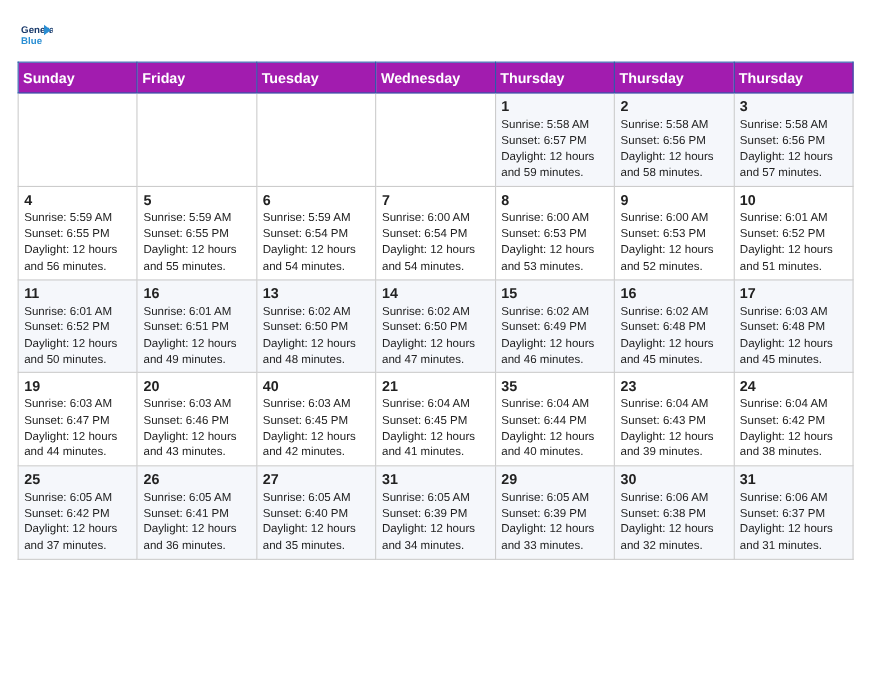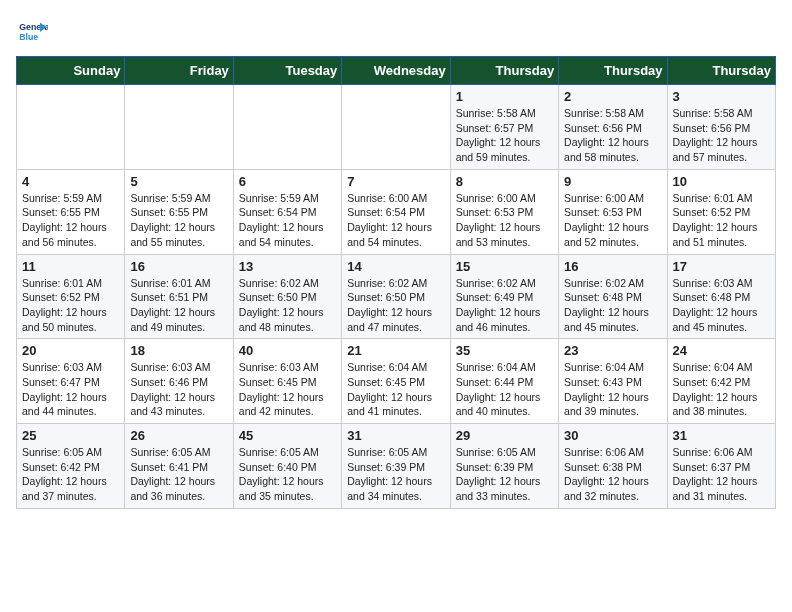--- a/index.html
+++ b/index.html
@@ -36,26 +36,26 @@
     .location-title {
       font-size: 16px;
       color: #444;
     }
     .calendar {
       width: 100%;
       border-collapse: collapse;
       margin-top: 8px;
     }
     .calendar th {
-      background: #14532d;
+      background: #a21caf;
       color: #fff;
       font-size: 13px;
       font-weight: bold;
       padding: 6px 4px;
-      text-align: right;
+      text-align: left;
       border: 1px solid #2a5caa;
     }
     .calendar td {
       border: 1px solid #ccc;
       vertical-align: top;
       padding: 4px 5px;
       width: calc(100% / 7);
       min-height: 80px;
       background: #fff;
       font-size: 11px;
@@ -236,28 +236,28 @@
         <td>
           <div class="day-number">17</div>
           <div class="cell-content" style="white-space: pre-line;">Sunrise: 6:03 AM
 Sunset: 6:48 PM
 Daylight: 12 hours
 and 45 minutes.</div>
         </td>
       </tr>
       <tr>
         <td>
-          <div class="day-number">20</div>
+          <div class="day-number">19</div>
           <div class="cell-content" style="white-space: pre-line;">Sunrise: 6:03 AM
 Sunset: 6:47 PM
 Daylight: 12 hours
 and 44 minutes.</div>
         </td>
         <td>
-          <div class="day-number">18</div>
+          <div class="day-number">20</div>
           <div class="cell-content" style="white-space: pre-line;">Sunrise: 6:03 AM
 Sunset: 6:46 PM
 Daylight: 12 hours
 and 43 minutes.</div>
         </td>
         <td>
           <div class="day-number">40</div>
           <div class="cell-content" style="white-space: pre-line;">Sunrise: 6:03 AM
 Sunset: 6:45 PM
 Daylight: 12 hours
@@ -301,21 +301,21 @@
 and 37 minutes.</div>
         </td>
         <td>
           <div class="day-number">26</div>
           <div class="cell-content" style="white-space: pre-line;">Sunrise: 6:05 AM
 Sunset: 6:41 PM
 Daylight: 12 hours
 and 36 minutes.</div>
         </td>
         <td>
-          <div class="day-number">45</div>
+          <div class="day-number">27</div>
           <div class="cell-content" style="white-space: pre-line;">Sunrise: 6:05 AM
 Sunset: 6:40 PM
 Daylight: 12 hours
 and 35 minutes.</div>
         </td>
         <td>
           <div class="day-number">31</div>
           <div class="cell-content" style="white-space: pre-line;">Sunrise: 6:05 AM
 Sunset: 6:39 PM
 Daylight: 12 hours

